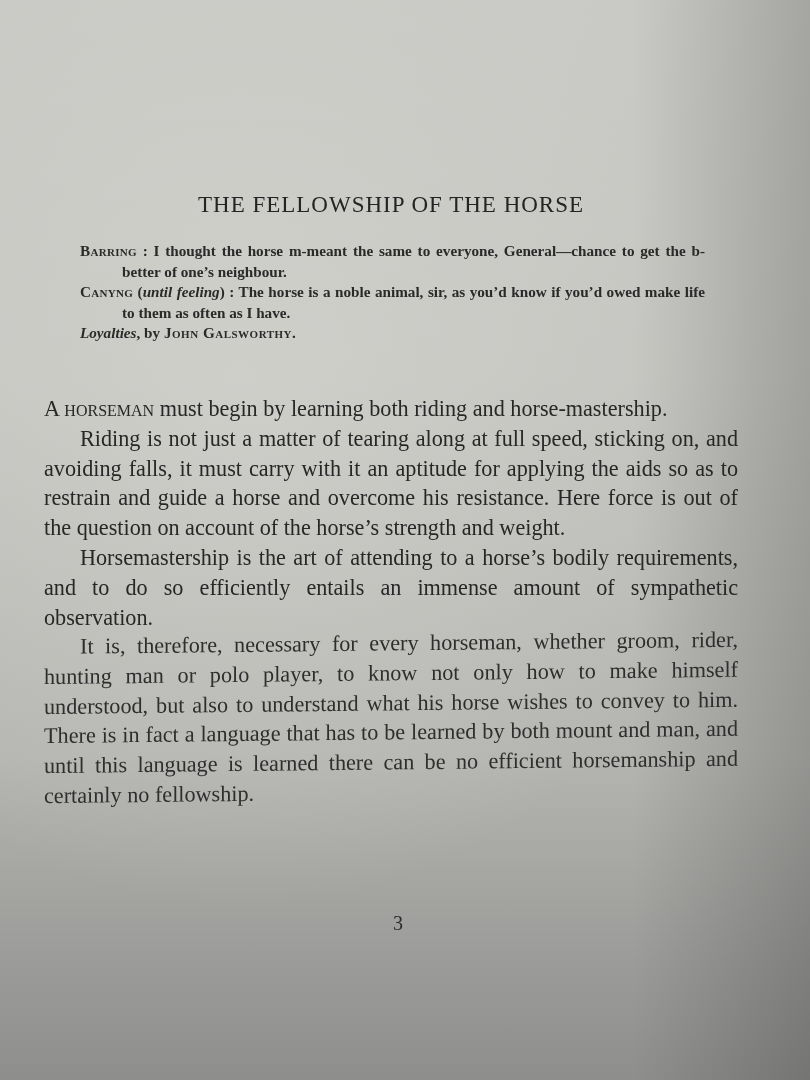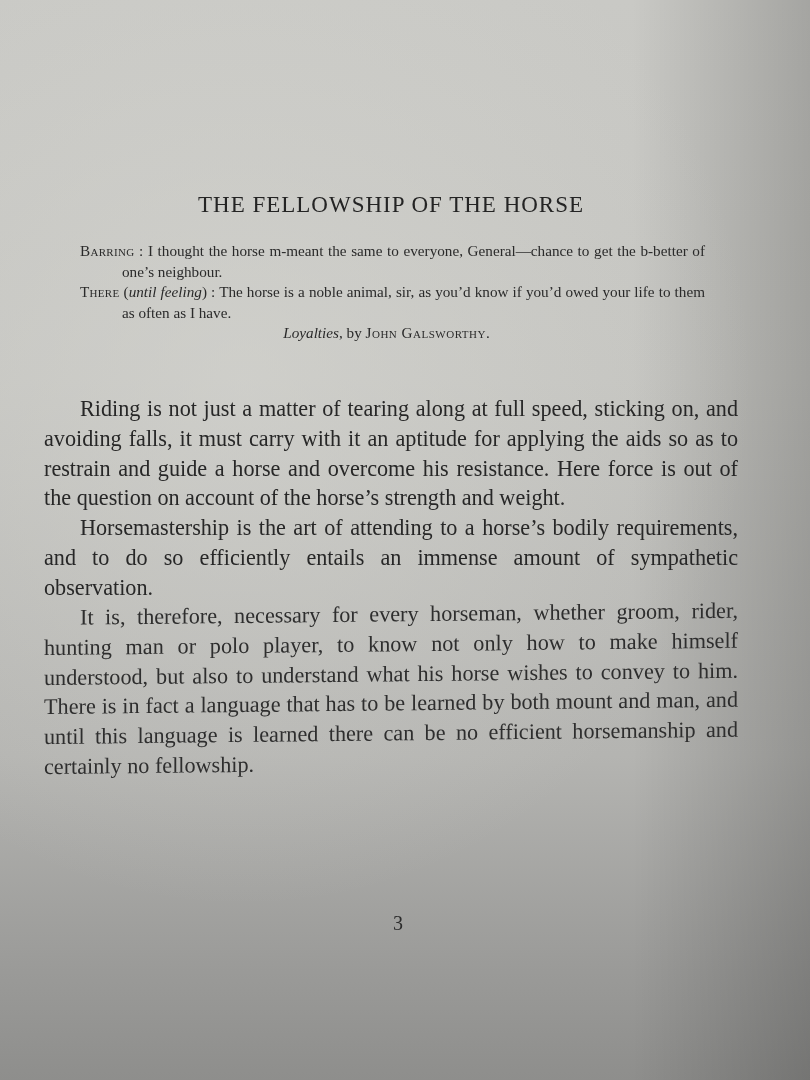--- a/index.html
+++ b/index.html
@@ -38,34 +38,35 @@
       font-weight: normal;
     }
     .epigraph {
       position: absolute;
       left: 80px;
       top: 241px;
       width: 625px;
       font-size: 15.2px;
       line-height: 20.5px;
       color: #2a2a2a;
+      font-weight: bold;
     }
     .speech {
       padding-left: 42px;
       text-indent: -42px;
       margin: 0;
       text-align: justify;
       text-align-last: left;
     }
     .speaker {
       font-variant: small-caps;
       letter-spacing: 0.3px;
     }
     .attribution {
-      text-align: center;
+      text-align: left;
       padding-right: 12px;
       margin: 0;
     }
     .attribution .work { font-style: italic; }
     .attribution .author { font-variant: small-caps; letter-spacing: 0.5px; }
     .body-text {
       position: absolute;
       left: 44px;
       top: 394px;
       width: 694px;
@@ -101,25 +102,26 @@
   </style>
 </head>
 <body>
 
 <div class="page">
 
   <h1 class="title">THE FELLOWSHIP OF THE HORSE</h1>
 
   <div class="epigraph">
     <p class="speech"><span class="speaker">Barring</span><span> : </span><span>I thought the horse m-meant the same to everyone, General—chance to get the b-better of one’s neighbour.</span></p>
-    <p class="speech"><span class="speaker">There</span> (<i>until feeling</i>)<span> : </span><span>The horse is a noble animal, sir, as you’d know if you’d owed your life to them as often as I have.</span></p>
+    <p class="speech"><span class="speaker">Canyng</span> (<i>until feeling</i>)<span> : </span><span>The horse is a noble animal, sir, as you’d know if you’d owed make life to them as often as I have.</span></p>
     <p class="attribution"><span class="work">Loyalties</span><span>, by </span><span class="author">John Galsworthy</span><span>.</span></p>
   </div>
 
   <div class="body-text">
+    <p class="para first"><span class="lead-caps">A horseman</span><span> must begin by learning both riding and horse-mastership.</span></p>
     <p class="para">Riding is not just a matter of tearing along at full speed, sticking on, and avoiding falls, it must carry with it an aptitude for applying the aids so as to restrain and guide a horse and overcome his resistance.  Here force is out of the question on account of the horse’s strength and weight.</p>
     <p class="para">Horsemastership is the art of attending to a horse’s bodily requirements, and to do so efficiently entails an immense amount of sympathetic observation.</p>
     <p class="para last-para">It is, therefore, necessary for every horseman, whether groom, rider, hunting man or polo player, to know not only how to make himself understood, but also to understand what his horse wishes to convey to him.  There is in fact a language that has to be learned by both mount and man, and until this language is learned there can be no efficient horsemanship and certainly no fellowship.</p>
   </div>
 
   <div class="page-number">3</div>
 
 </div>
 
 </body></html>

